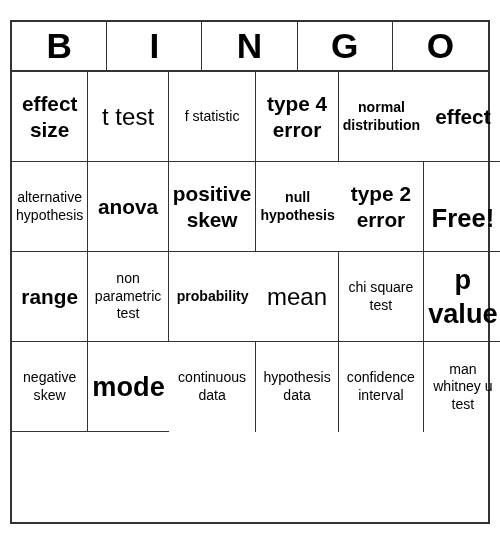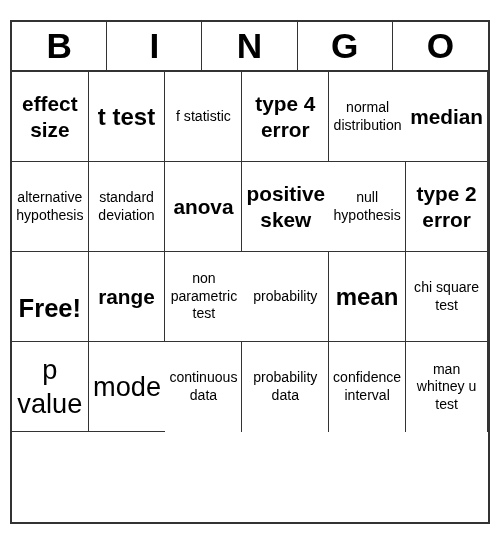--- a/index.html
+++ b/index.html
@@ -55,44 +55,45 @@
       align-items: center;
       justify-content: center;
       text-align: center;
       padding: 6px 4px;
       min-height: 90px;
       height: 90px;
     }
 
     .bingo-cell:nth-child(5n) {
       border-right: none;
+      font-weight: bold;
     }
 
     .bingo-cell:nth-child(n+21) {
       border-bottom: none;
     }
 
     .cell-text {
       font-size: 0.88rem;
       line-height: 1.25;
     }
 
     .cell-text.large {
       font-size: 1.3rem;
       font-weight: bold;
     }
 
     .cell-text.xlarge {
       font-size: 1.5rem;
-      font-weight: bold;
+      font-weight: normal;
     }
 
     .cell-text.xxlarge {
       font-size: 1.7rem;
-      font-weight: normal;
+      font-weight: bold;
     }
 
     .cell-text.free {
       font-size: 1.6rem;
       font-weight: bold;
       margin-top: 24px;
     }
   </style>
 </head>
 <body>
@@ -115,27 +116,24 @@
       <div class="bingo-cell">
         <span class="cell-text">f statistic</span>
       </div>
       <div class="bingo-cell">
         <span class="cell-text large">type 4 error</span>
       </div>
       <div class="bingo-cell">
         <span class="cell-text">normal distribution</span>
       </div>
       <div class="bingo-cell">
-        <span class="cell-text large">median</span>
+        <span class="cell-text large">effect</span>
       </div>
       <div class="bingo-cell">
         <span class="cell-text">alternative hypothesis</span>
-      </div>
-      <div class="bingo-cell">
-        <span class="cell-text">standard deviation</span>
       </div>
       <div class="bingo-cell">
         <span class="cell-text large">anova</span>
       </div>
       <div class="bingo-cell">
         <span class="cell-text large">positive skew</span>
       </div>
       <div class="bingo-cell">
         <span class="cell-text">null hypothesis</span>
       </div>
@@ -157,27 +155,30 @@
       <div class="bingo-cell">
         <span class="cell-text xlarge">mean</span>
       </div>
       <div class="bingo-cell">
         <span class="cell-text">chi square test</span>
       </div>
       <div class="bingo-cell">
         <span class="cell-text xxlarge">p value</span>
       </div>
       <div class="bingo-cell">
+        <span class="cell-text">negative skew</span>
+      </div>
+      <div class="bingo-cell">
         <span class="cell-text xxlarge">mode</span>
       </div>
       <div class="bingo-cell">
         <span class="cell-text">continuous data</span>
       </div>
       <div class="bingo-cell">
-        <span class="cell-text">probability data</span>
+        <span class="cell-text">hypothesis data</span>
       </div>
       <div class="bingo-cell">
         <span class="cell-text">confidence interval</span>
       </div>
       <div class="bingo-cell">
         <span class="cell-text">man whitney u test</span>
       </div>
     </div>
 </div>
 

